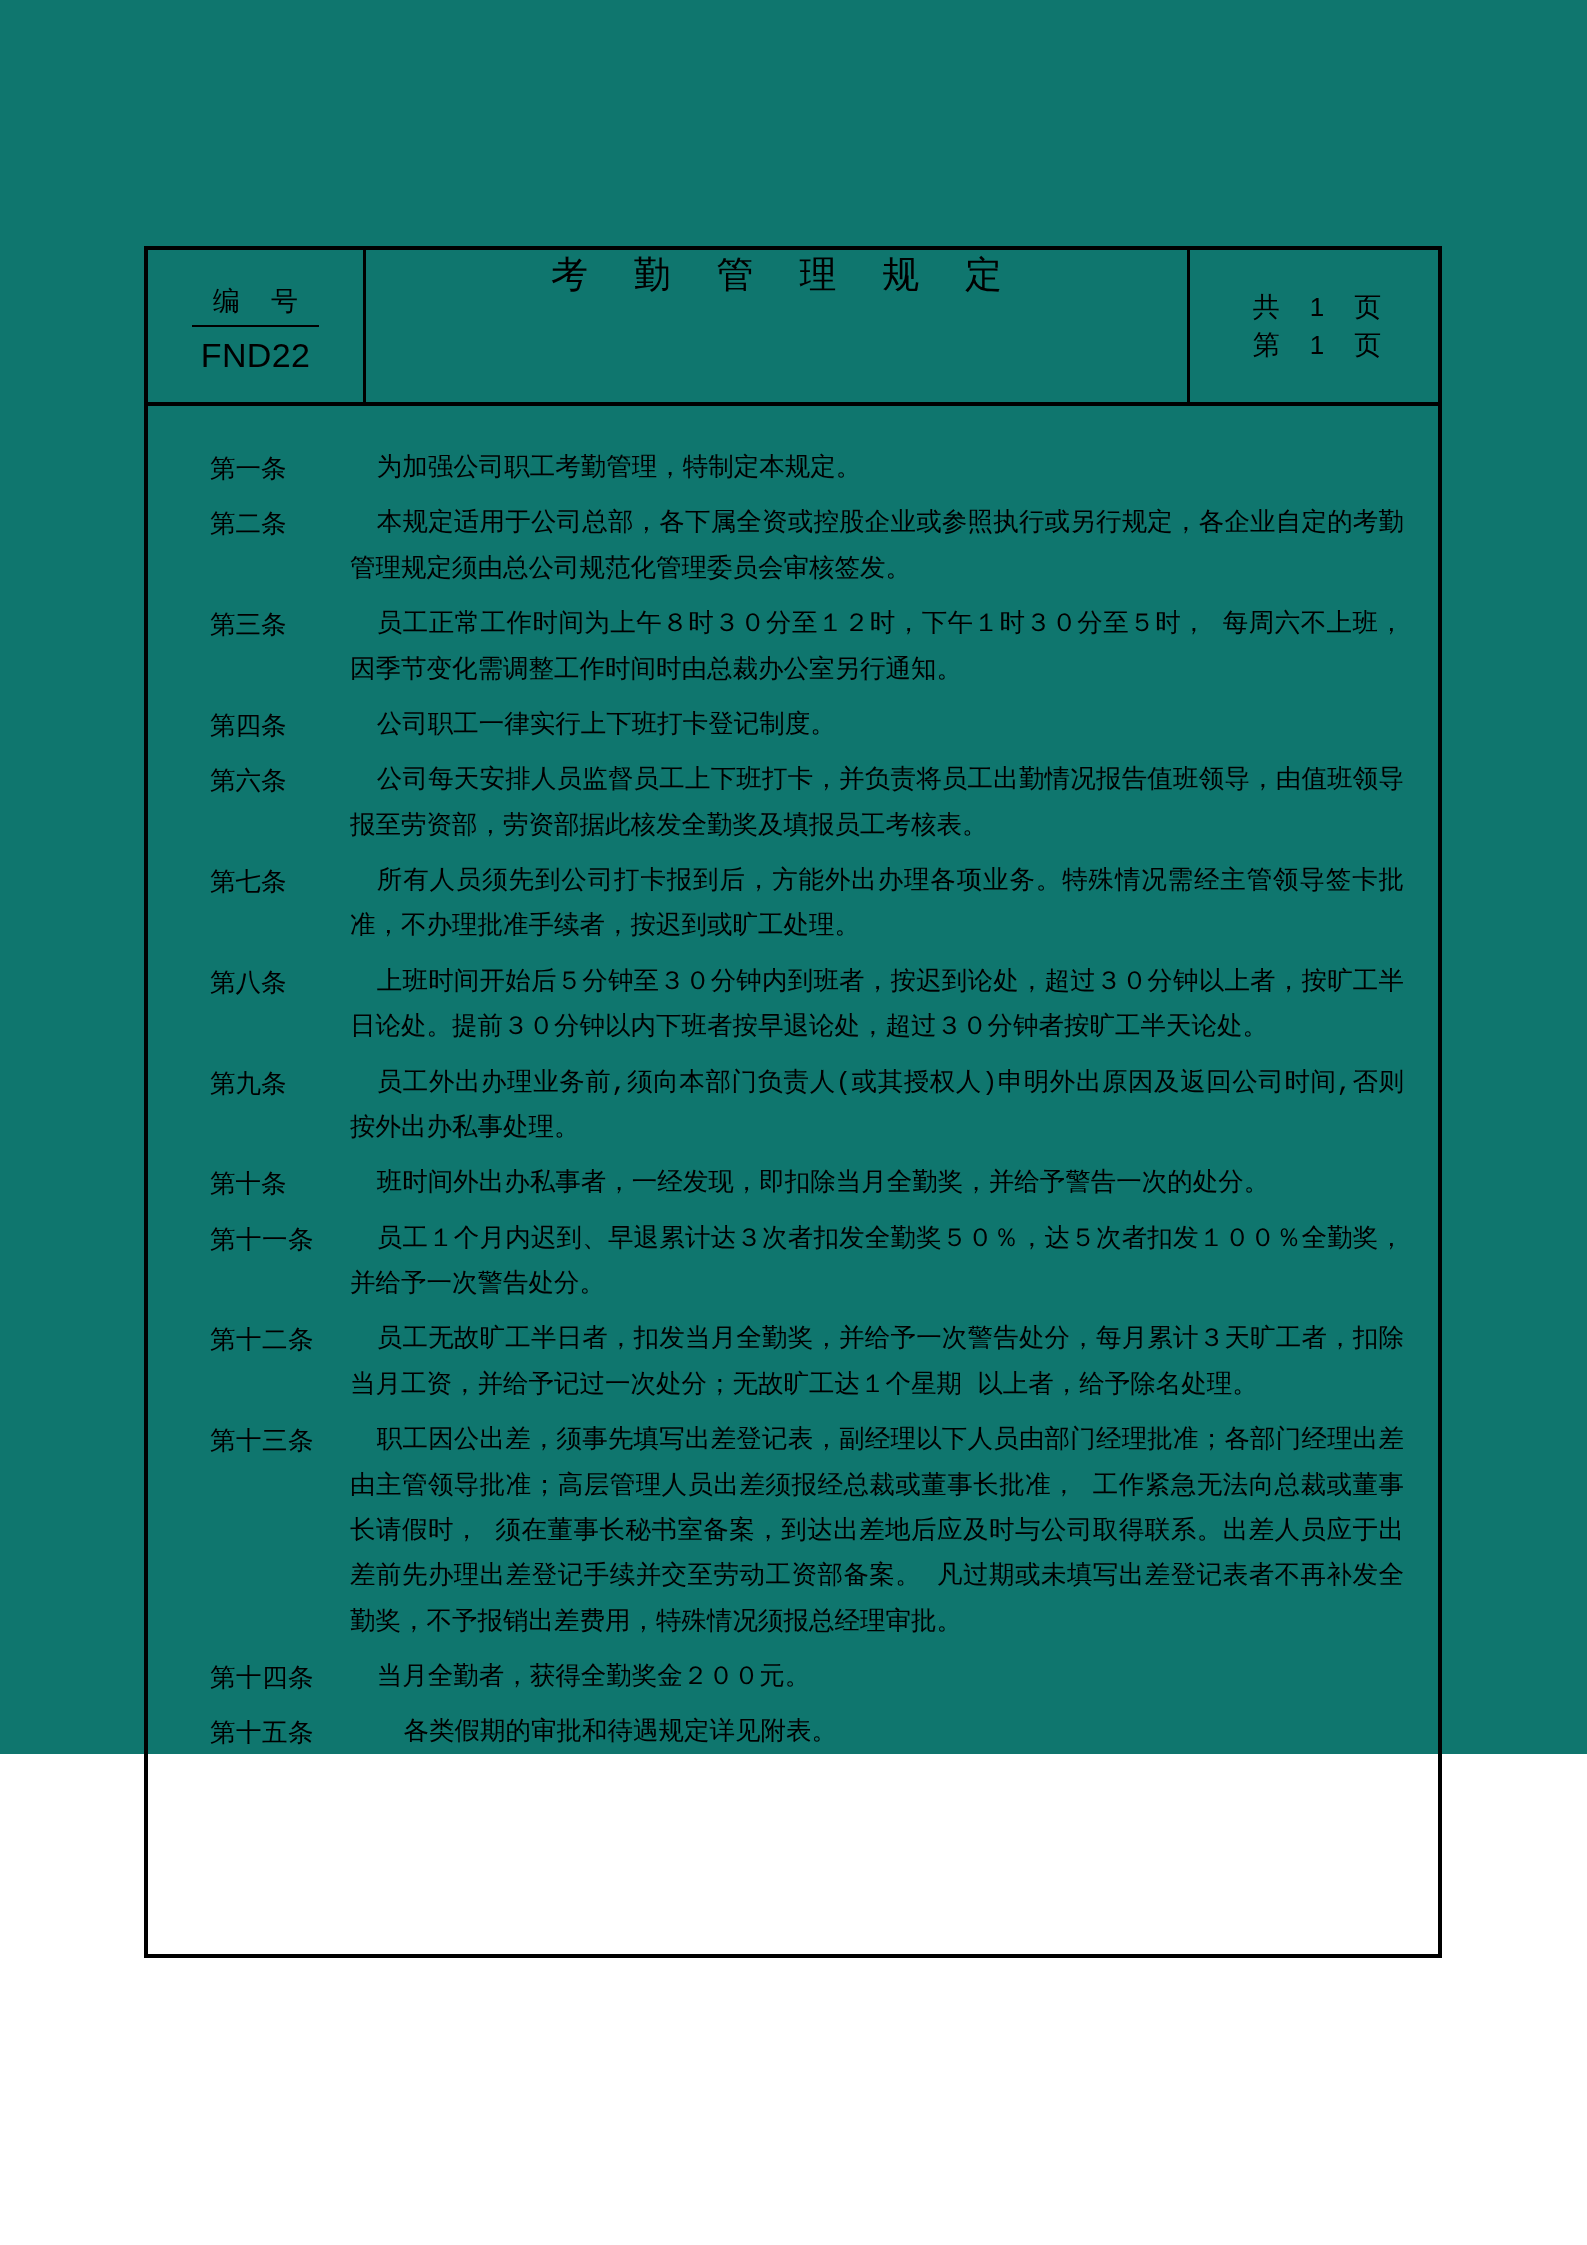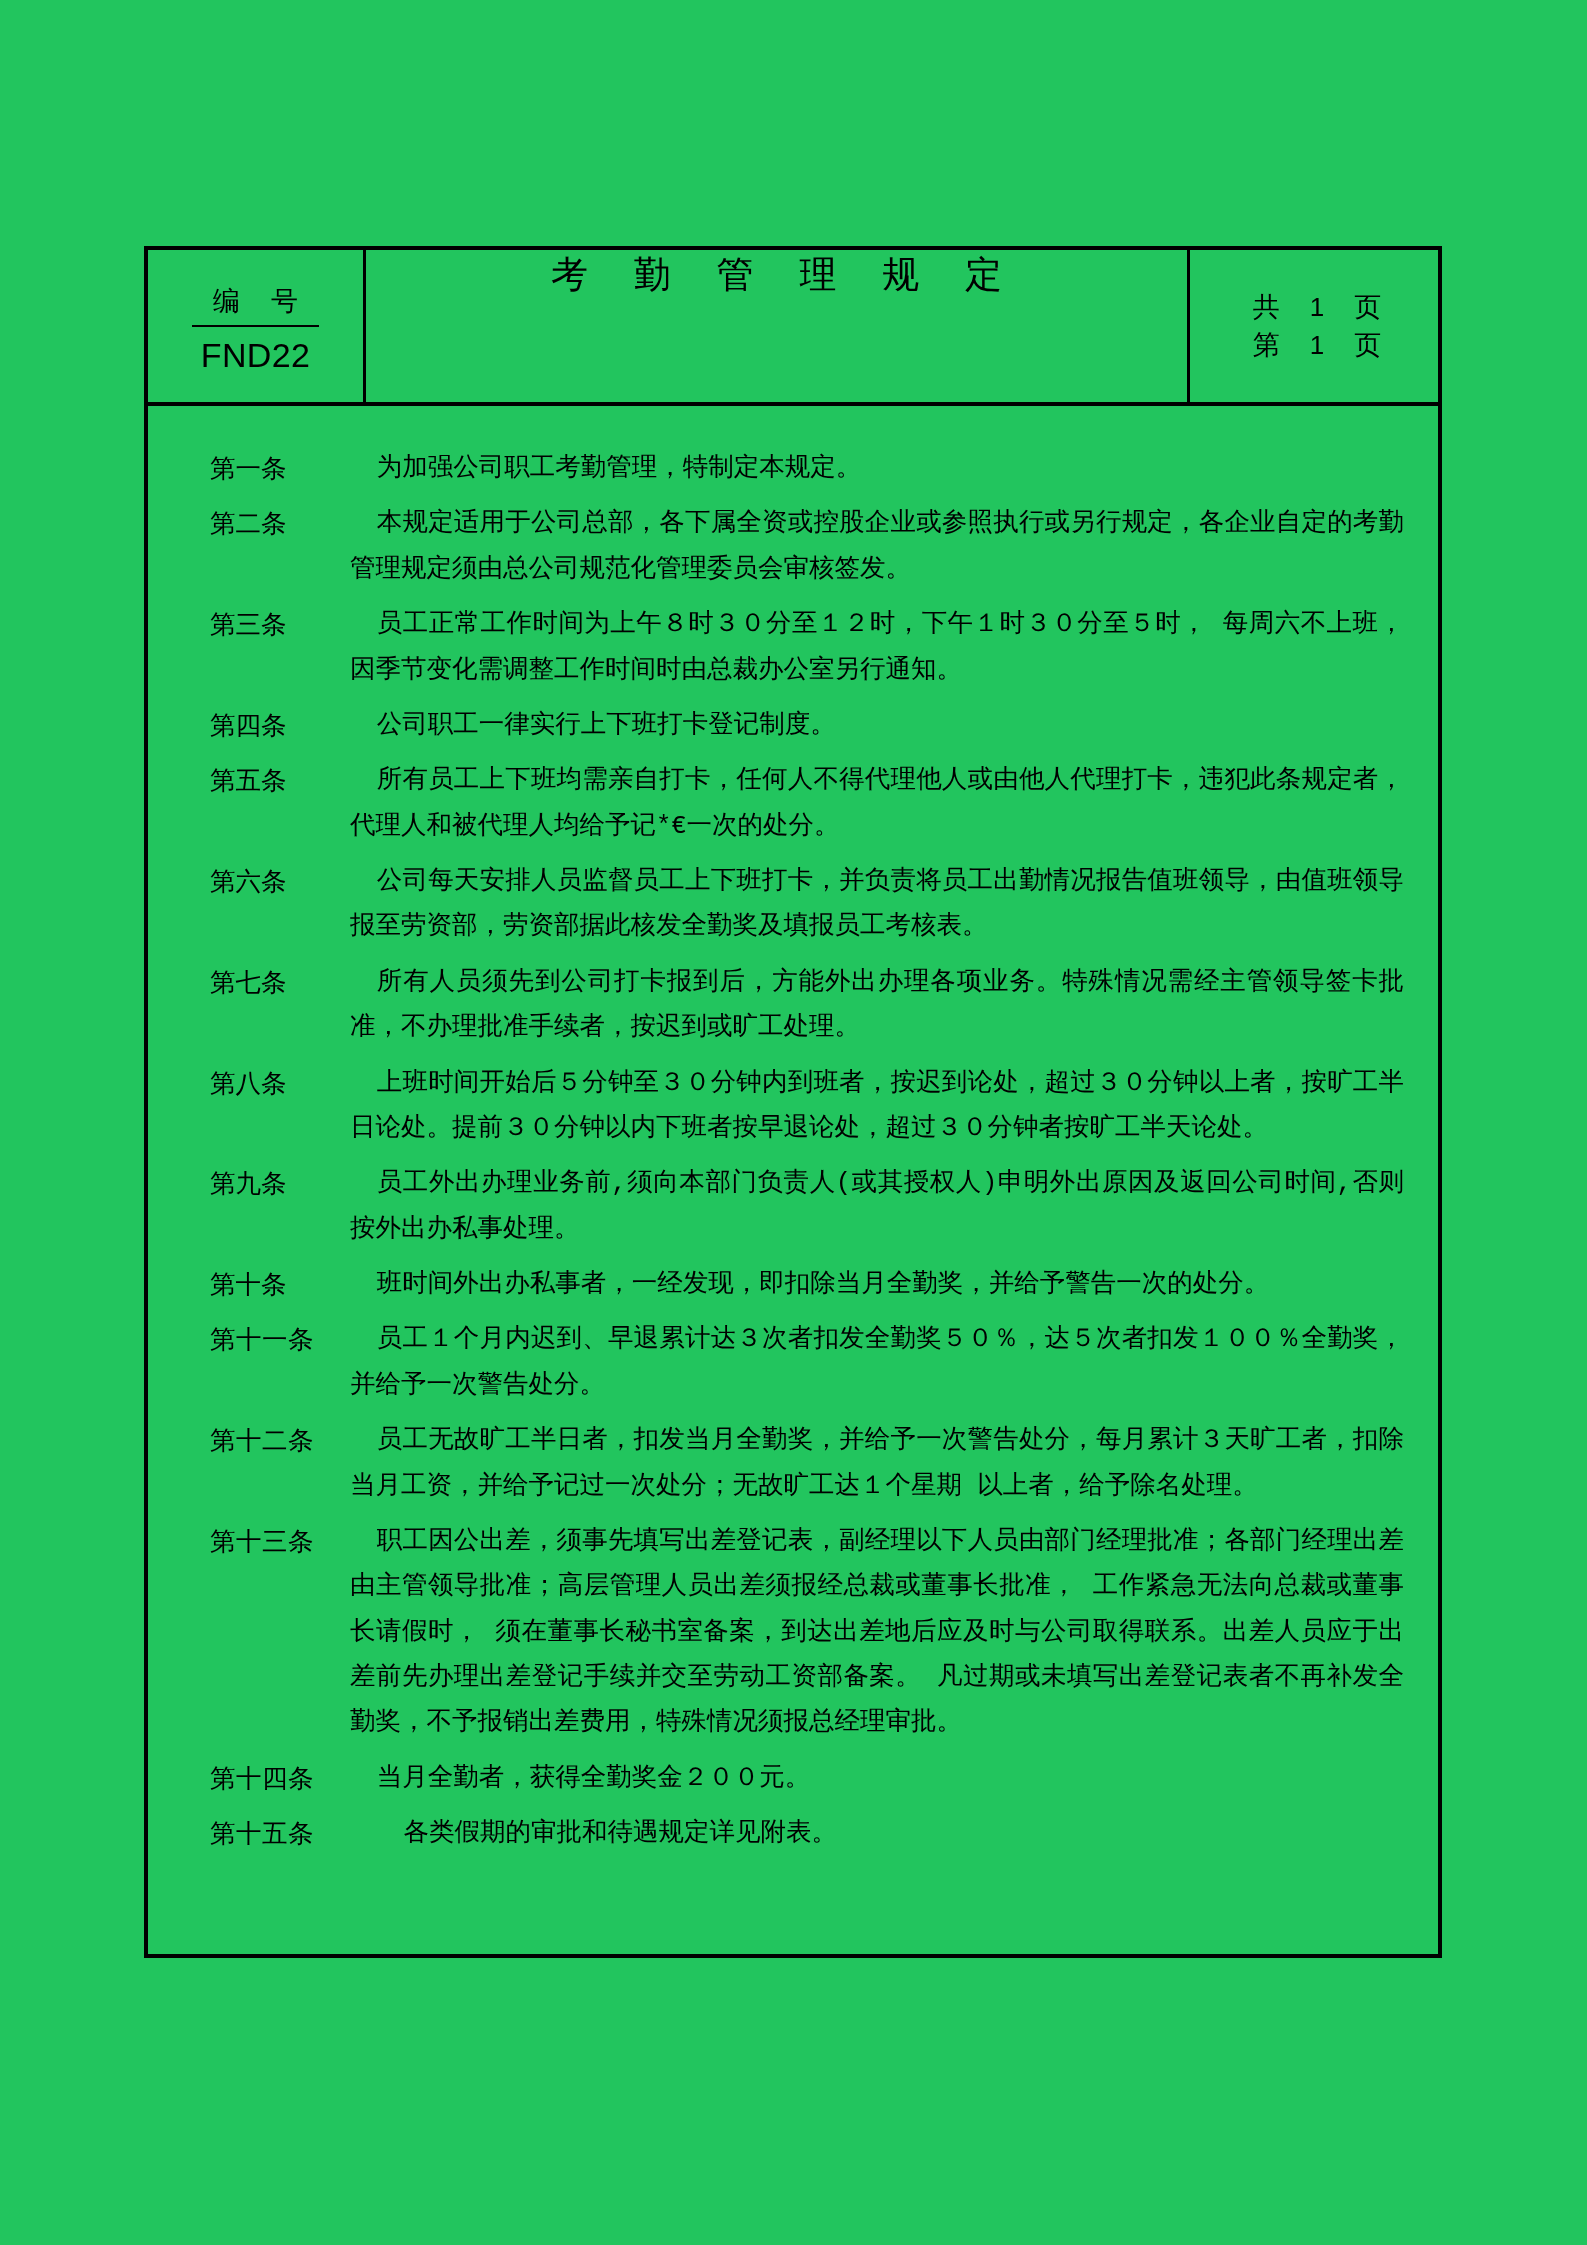--- a/index.html
+++ b/index.html
@@ -11,22 +11,22 @@
     width: 1587px;
     height: 2245px;
     font-family: "DejaVu Serif", "Liberation Serif", serif;
     color: #000000;
     -webkit-font-smoothing: none;
   }
 
   .page {
     position: relative;
     width: 1587px;
-    height: 2245px;
-    background: #22c55e;
+    height: 1754px;
+    background: #0f766e;
     box-sizing: border-box;
   }
 
   
   .doc-frame {
     position: absolute;
     left: 144px;
     top: 246px;
     width: 1298px;
     height: 1712px;
@@ -187,24 +187,20 @@
         </div>
         <div class="article">
           <div class="art-label">第三条</div>
           <div class="art-body">员工正常工作时间为上午８时３０分至１２时，下午１时３０分至５时， 每周六不上班， 因季节变化需调整工作时间时由总裁办公室另行通知。</div>
         </div>
         <div class="article">
           <div class="art-label">第四条</div>
           <div class="art-body">公司职工一律实行上下班打卡登记制度。</div>
         </div>
         <div class="article">
-          <div class="art-label">第五条</div>
-          <div class="art-body">所有员工上下班均需亲自打卡，任何人不得代理他人或由他人代理打卡，违犯此条规定者，代理人和被代理人均给予记*€一次的处分。</div>
-        </div>
-        <div class="article">
           <div class="art-label">第六条</div>
           <div class="art-body">公司每天安排人员监督员工上下班打卡，并负责将员工出勤情况报告值班领导，由值班领导报至劳资部，劳资部据此核发全勤奖及填报员工考核表。</div>
         </div>
         <div class="article">
           <div class="art-label">第七条</div>
           <div class="art-body">所有人员须先到公司打卡报到后，方能外出办理各项业务。特殊情况需经主管领导签卡批准，不办理批准手续者，按迟到或旷工处理。</div>
         </div>
         <div class="article">
           <div class="art-label">第八条</div>
           <div class="art-body">上班时间开始后５分钟至３０分钟内到班者，按迟到论处，超过３０分钟以上者，按旷工半日论处。提前３０分钟以内下班者按早退论处，超过３０分钟者按旷工半天论处。</div>

